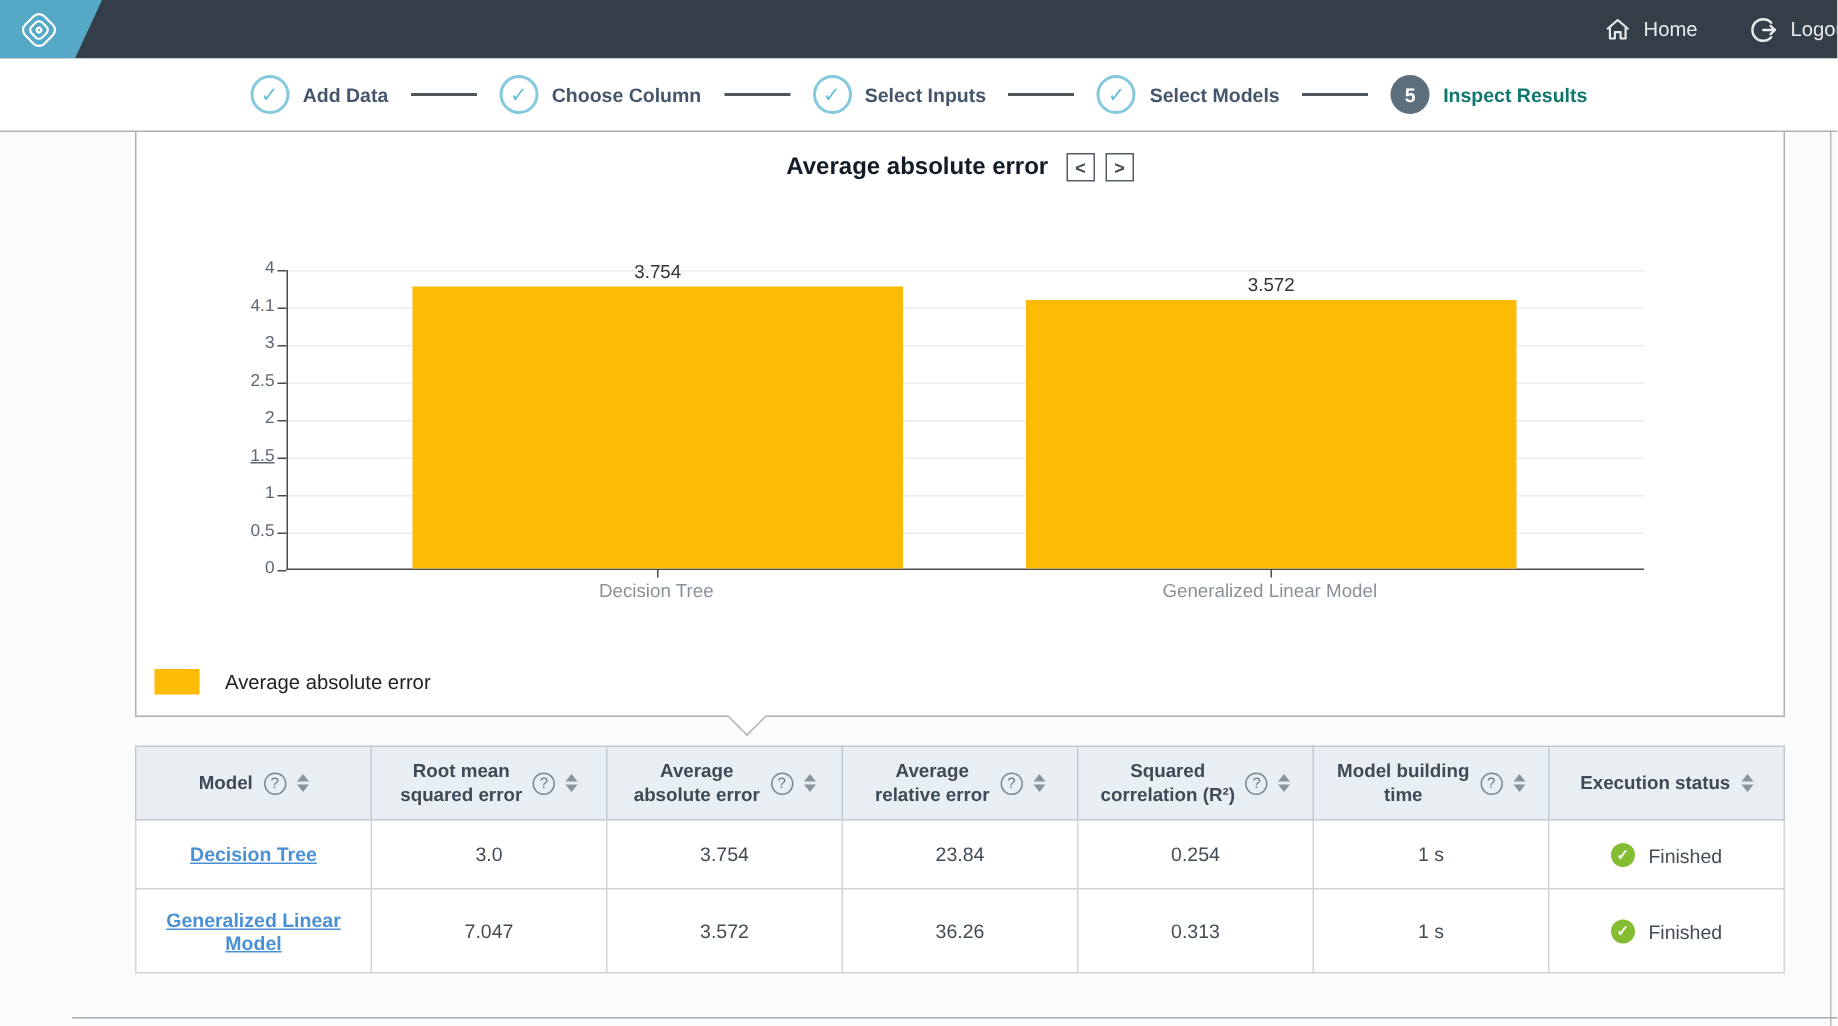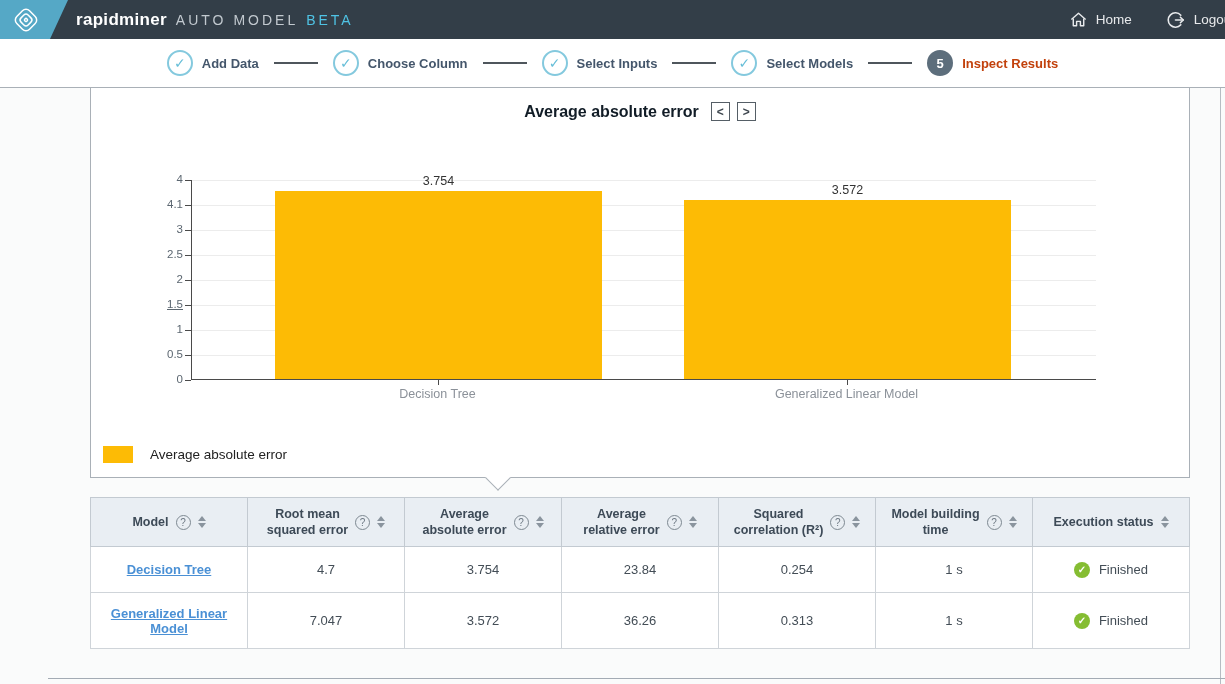--- a/index.html
+++ b/index.html
@@ -17,21 +17,21 @@
   .topbar-right { position:absolute; right:-10px; top:0; height:39px; display:flex; align-items:center; gap:34px; }
   .top-link { display:flex; align-items:center; gap:8px; color:#e8eaec; font-size:13.5px; cursor:pointer; }
 
   
   .stepper { position:absolute; top:39px; left:0; width:1225px; height:49px; background:#fff; border-bottom:1px solid #a9b0b7; display:flex; align-items:center; justify-content:center; }
   .step { display:flex; align-items:center; }
   .circle { width:26px; height:26px; border-radius:50%; display:flex; align-items:center; justify-content:center; flex:none; }
   .circle.done { border:2px solid #84c9de; color:#66bed8; font-size:14px; }
   .circle.current { background:#5d6e7c; color:#fff; font-size:13px; font-weight:bold; }
   .step-label { margin-left:9px; font-size:13px; font-weight:bold; color:#44566b; white-space:nowrap; }
-  .step-label.cur { color:#c2410c; }
+  .step-label.cur { color:#0f766e; }
   .connector { width:44px; height:2px; background:#4f565c; margin:0 15px; }
 
   
   .content { position:absolute; top:88px; left:0; width:1225px; height:596px; background:#fafbfb; }
   .right-edge-line { position:absolute; top:0; bottom:0; left:1220px; width:1px; background:#b6bcc2; }
   .bottom-line { position:absolute; top:590px; left:48px; right:0; height:1px; background:#a3abb4; }
 
   
   .chart-card { position:absolute; left:90px; top:0; width:1100px; height:390px; background:#fff;
                 border:1px solid #a9b0b7; border-top:none; }
@@ -80,25 +80,20 @@
 
 <div class="topbar">
   <div class="logo-block">
     <svg width="26" height="26" viewBox="0 0 26 26">
       <g transform="rotate(45 13 13)" fill="none" stroke="#ffffff" stroke-width="1.5">
         <rect x="4" y="4" width="18" height="18" rx="5"></rect>
         <rect x="8" y="8" width="10" height="10" rx="3"></rect>
         <rect x="11.5" y="11.5" width="3" height="3" rx="1.5"></rect>
       </g>
     </svg>
-  </div>
-  <div class="brand">
-    <span class="name">rapidminer</span>
-    <span class="product">AUTO MODEL</span>
-    <span class="beta">BETA</span>
   </div>
   <div class="topbar-right">
     <div class="top-link">
       <svg width="19" height="19" viewBox="0 0 20 20">
         <g fill="none" stroke="#e8eaec" stroke-width="1.5" stroke-linejoin="round">
           <path d="M2.5 10 L10 3.5 L17.5 10"></path>
           <path d="M4.5 9 V16.5 H8 V12 H12 V16.5 H15.5 V9"></path>
         </g>
       </svg>
       <span>Home</span>
@@ -257,21 +252,21 @@
               <span class="sort">
                 <i class="up"></i>
                 <i class="down"></i>
               </span>
             </span></th>
         </tr>
       </thead>
     <tbody id="tbody">
         <tr class="r1">
           <td><a class="model-link">Decision Tree</a></td>
-          <td>4.7</td>
+          <td>3.0</td>
           <td>3.754</td>
           <td>23.84</td>
           <td>0.254</td>
           <td>1 s</td>
           <td><span class="status-cell">
               <span class="status-ok" style="background: rgb(133, 189, 50);">✓</span>
               <span>Finished</span>
             </span></td>
         </tr>
         <tr class="r2">

